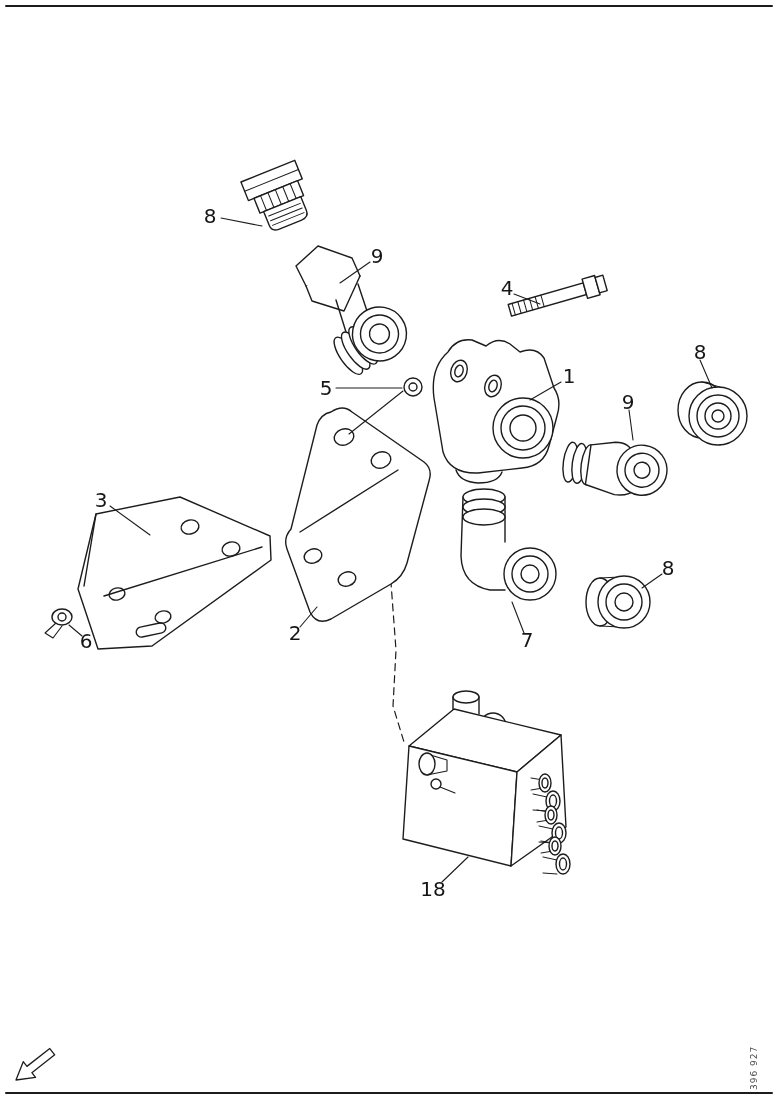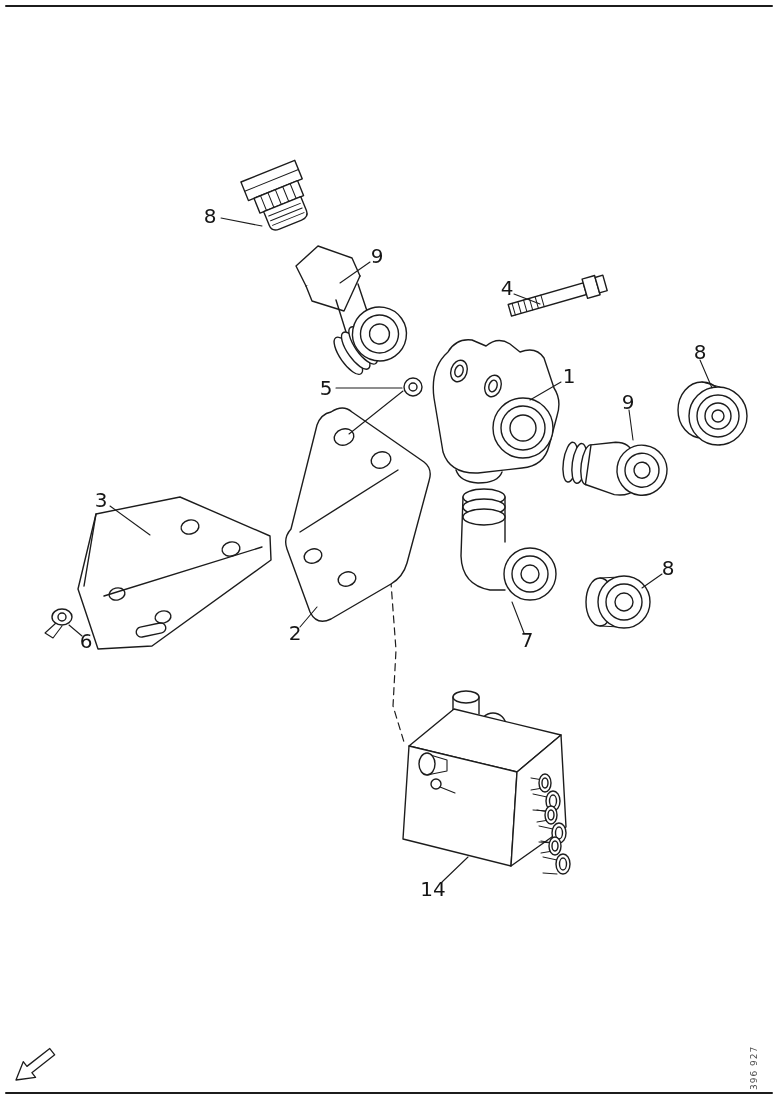--- a/index.html
+++ b/index.html
@@ -253,17 +253,17 @@
   <span class="callout" style="left:507px;top:288px;">4</span>
   <span class="callout" style="left:569px;top:376px;">1</span>
   <span class="callout" style="left:700px;top:352px;">8</span>
   <span class="callout" style="left:326px;top:388px;">5</span>
   <span class="callout" style="left:628px;top:402px;">9</span>
   <span class="callout" style="left:101px;top:500px;">3</span>
   <span class="callout" style="left:668px;top:568px;">8</span>
   <span class="callout" style="left:86px;top:641px;">6</span>
   <span class="callout" style="left:295px;top:633px;">2</span>
   <span class="callout" style="left:527px;top:640px;">7</span>
-  <span class="callout" style="left:433px;top:889px;">14</span>
+  <span class="callout" style="left:433px;top:889px;">18</span>
 
   <div class="docnum">396 927</div>
 
 </div>
 
 </body></html>

